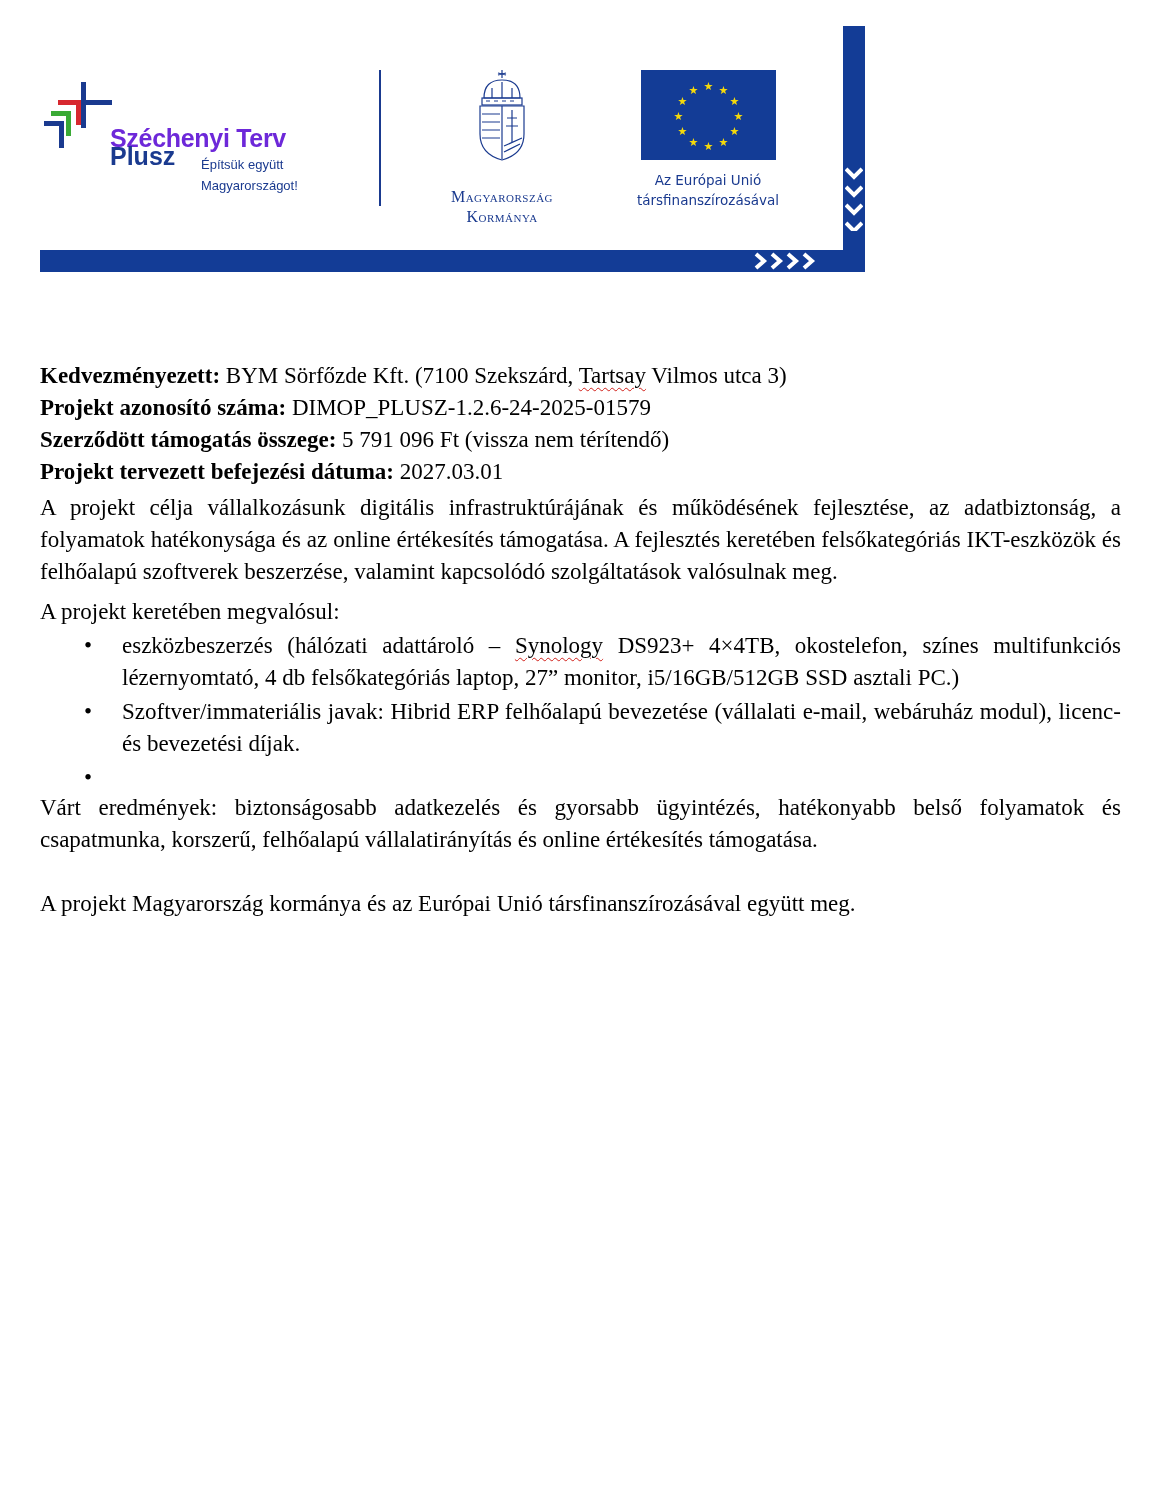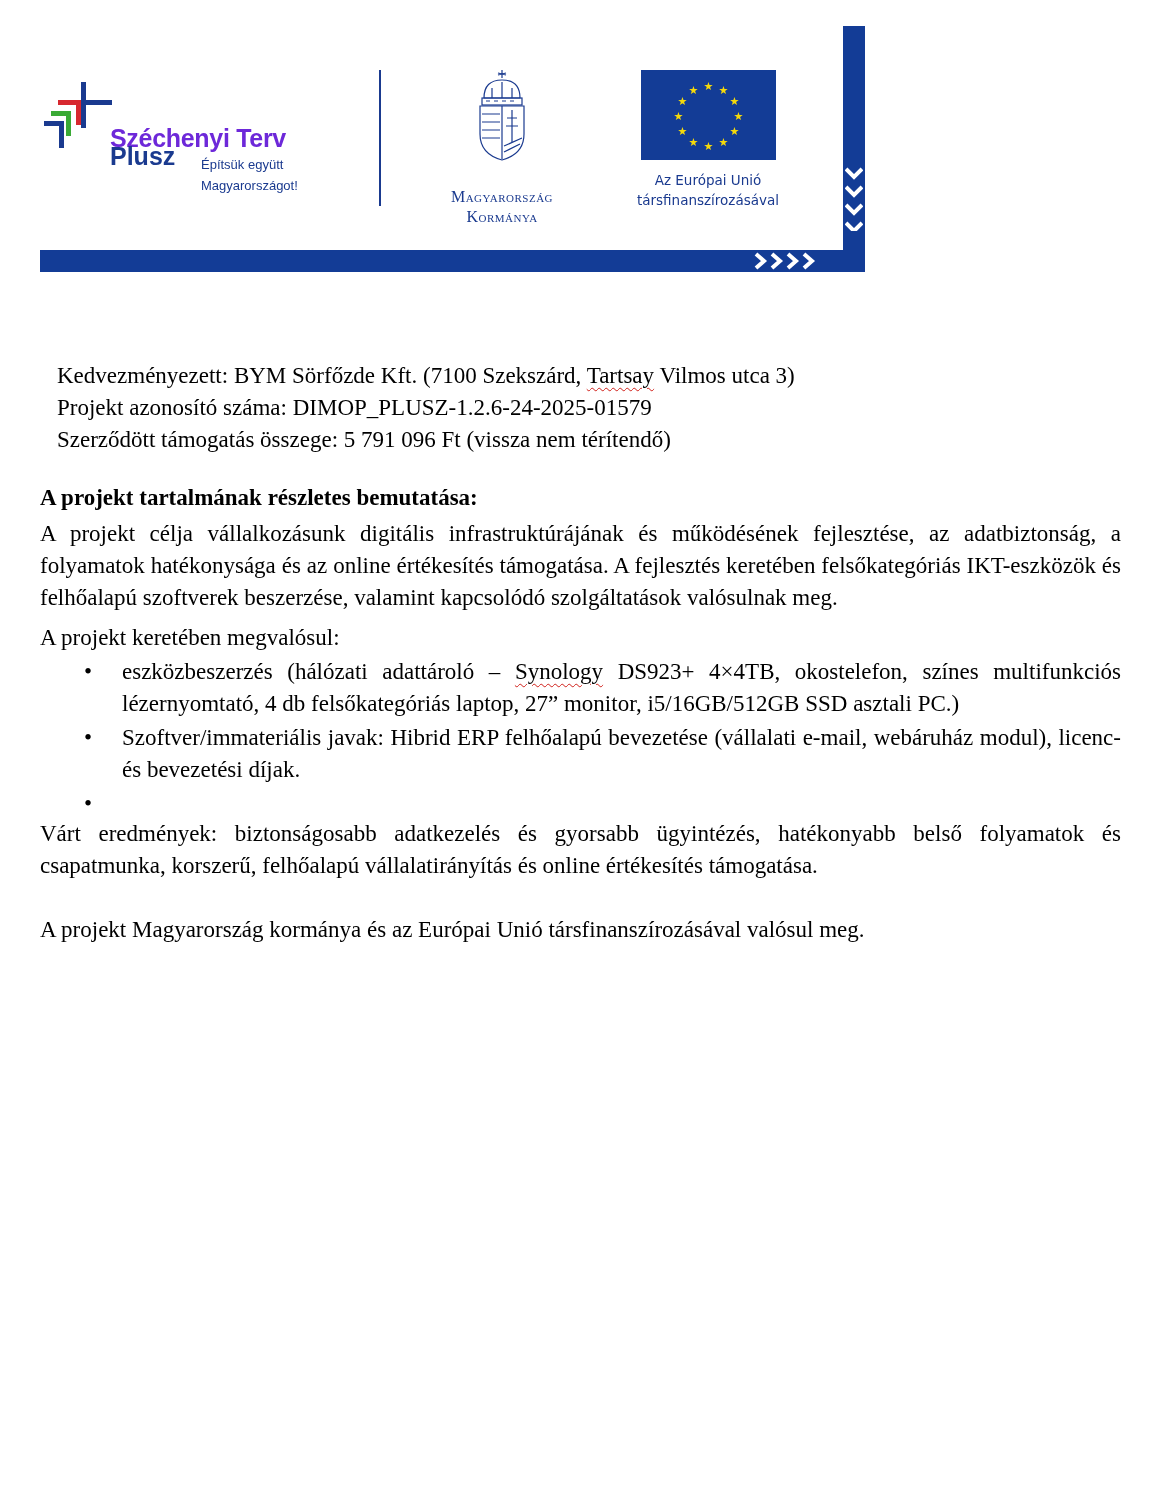--- a/index.html
+++ b/index.html
@@ -21,21 +21,21 @@
 
     .gov-crest { position: absolute; left: 474px; top: 68px; width: 56px; height: 94px; }
     .gov-text { position: absolute; left: 420px; top: 187px; width: 164px; text-align: center; font-family: "Liberation Serif", serif; color: #1a3a8f; font-size: 16px; line-height: 20px; font-variant: small-caps; letter-spacing: 0.5px; }
 
     .eu-flag { position: absolute; left: 641px; top: 70px; width: 135px; height: 90px; background: #133c96; }
     .eu-text { position: absolute; left: 604px; top: 170px; width: 208px; text-align: center; font-family: "DejaVu Sans", sans-serif; font-size: 13.5px; line-height: 20px; color: #1a3a8f; }
 
     
     .doc { position: absolute; left: 40px; top: 360px; width: 1081px; font-size: 23px; line-height: 32px; }
     .meta-line { white-space: nowrap; }
-    .meta-label { font-weight: normal; margin-left: 17px; }
+    .meta-label { font-weight: bold; }
     .squiggle { text-decoration: underline wavy #d0201a; text-decoration-thickness: 1px; text-underline-offset: 4px; }
 
     .section-title { font-weight: bold; margin-top: 26px; }
     .para { text-align: justify; margin-top: 4px; }
     .para-tight { margin-top: 8px; }
     .bullets { margin: 0; padding: 0; list-style: none; }
     .bullet { position: relative; padding-left: 82px; text-align: justify; margin-top: 2px; }
     .bullet-dot { position: absolute; left: 44px; top: 0; }
     .results { text-align: justify; margin-top: 32px; }
     .closing { margin-top: 32px; }
@@ -135,23 +135,25 @@
   <div class="meta">
     <div class="meta-line">
       <span class="meta-label">Kedvezményezett:</span><span> BYM Sörfőzde Kft. (7100 Szekszárd, </span><span class="squiggle">Tartsay</span><span> Vilmos utca 3)</span>
     </div>
     <div class="meta-line">
       <span class="meta-label">Projekt azonosító száma:</span><span> DIMOP_PLUSZ-1.2.6-24-2025-01579</span>
     </div>
     <div class="meta-line">
       <span class="meta-label">Szerződött támogatás összege:</span><span> 5 791 096 Ft (vissza nem térítendő)</span>
     </div>
+    <div class="meta-line">
+      <span class="meta-label">Projekt tervezett befejezési dátuma:</span><span> 2027.03.01</span>
+    </div>
   </div>
 
-  <div class="section-title">A projekt tartalmának részletes bemutatása:</div>
 
   <div class="para">A projekt célja vállalkozásunk digitális infrastruktúrájának és működésének fejlesztése, az adatbiztonság, a folyamatok hatékonysága és az online értékesítés támogatása. A fejlesztés keretében felsőkategóriás IKT-eszközök és felhőalapú szoftverek beszerzése, valamint kapcsolódó szolgáltatások valósulnak meg.</div>
 
   <div class="para-tight">A projekt keretében megvalósul:</div>
 
   <ul class="bullets">
     <li class="bullet">
       <span class="bullet-dot">•</span>
       <span>eszközbeszerzés (hálózati adattároló – </span><span class="squiggle">Synology</span><span> DS923+ 4×4TB, okostelefon, színes multifunkciós lézernyomtató, 4 db felsőkategóriás laptop, 27” monitor, i5/16GB/512GB SSD asztali PC.)</span>
     </li>
@@ -159,14 +161,14 @@
       <span class="bullet-dot">•</span>
       <span>Szoftver/immateriális javak: Hibrid ERP felhőalapú bevezetése (vállalati e-mail, webáruház modul), licenc- és bevezetési díjak.</span>
     </li>
     <li class="bullet">
       <span class="bullet-dot">•</span>
     </li>
   </ul>
 
   <div class="results">Várt eredmények: biztonságosabb adatkezelés és gyorsabb ügyintézés, hatékonyabb belső folyamatok és csapatmunka, korszerű, felhőalapú vállalatirányítás és online értékesítés támogatása.</div>
 
-  <div class="closing">A projekt Magyarország kormánya és az Európai Unió társfinanszírozásával valósul meg.</div>
+  <div class="closing">A projekt Magyarország kormánya és az Európai Unió társfinanszírozásával együtt meg.</div>
 </div>
 
 </body></html>

